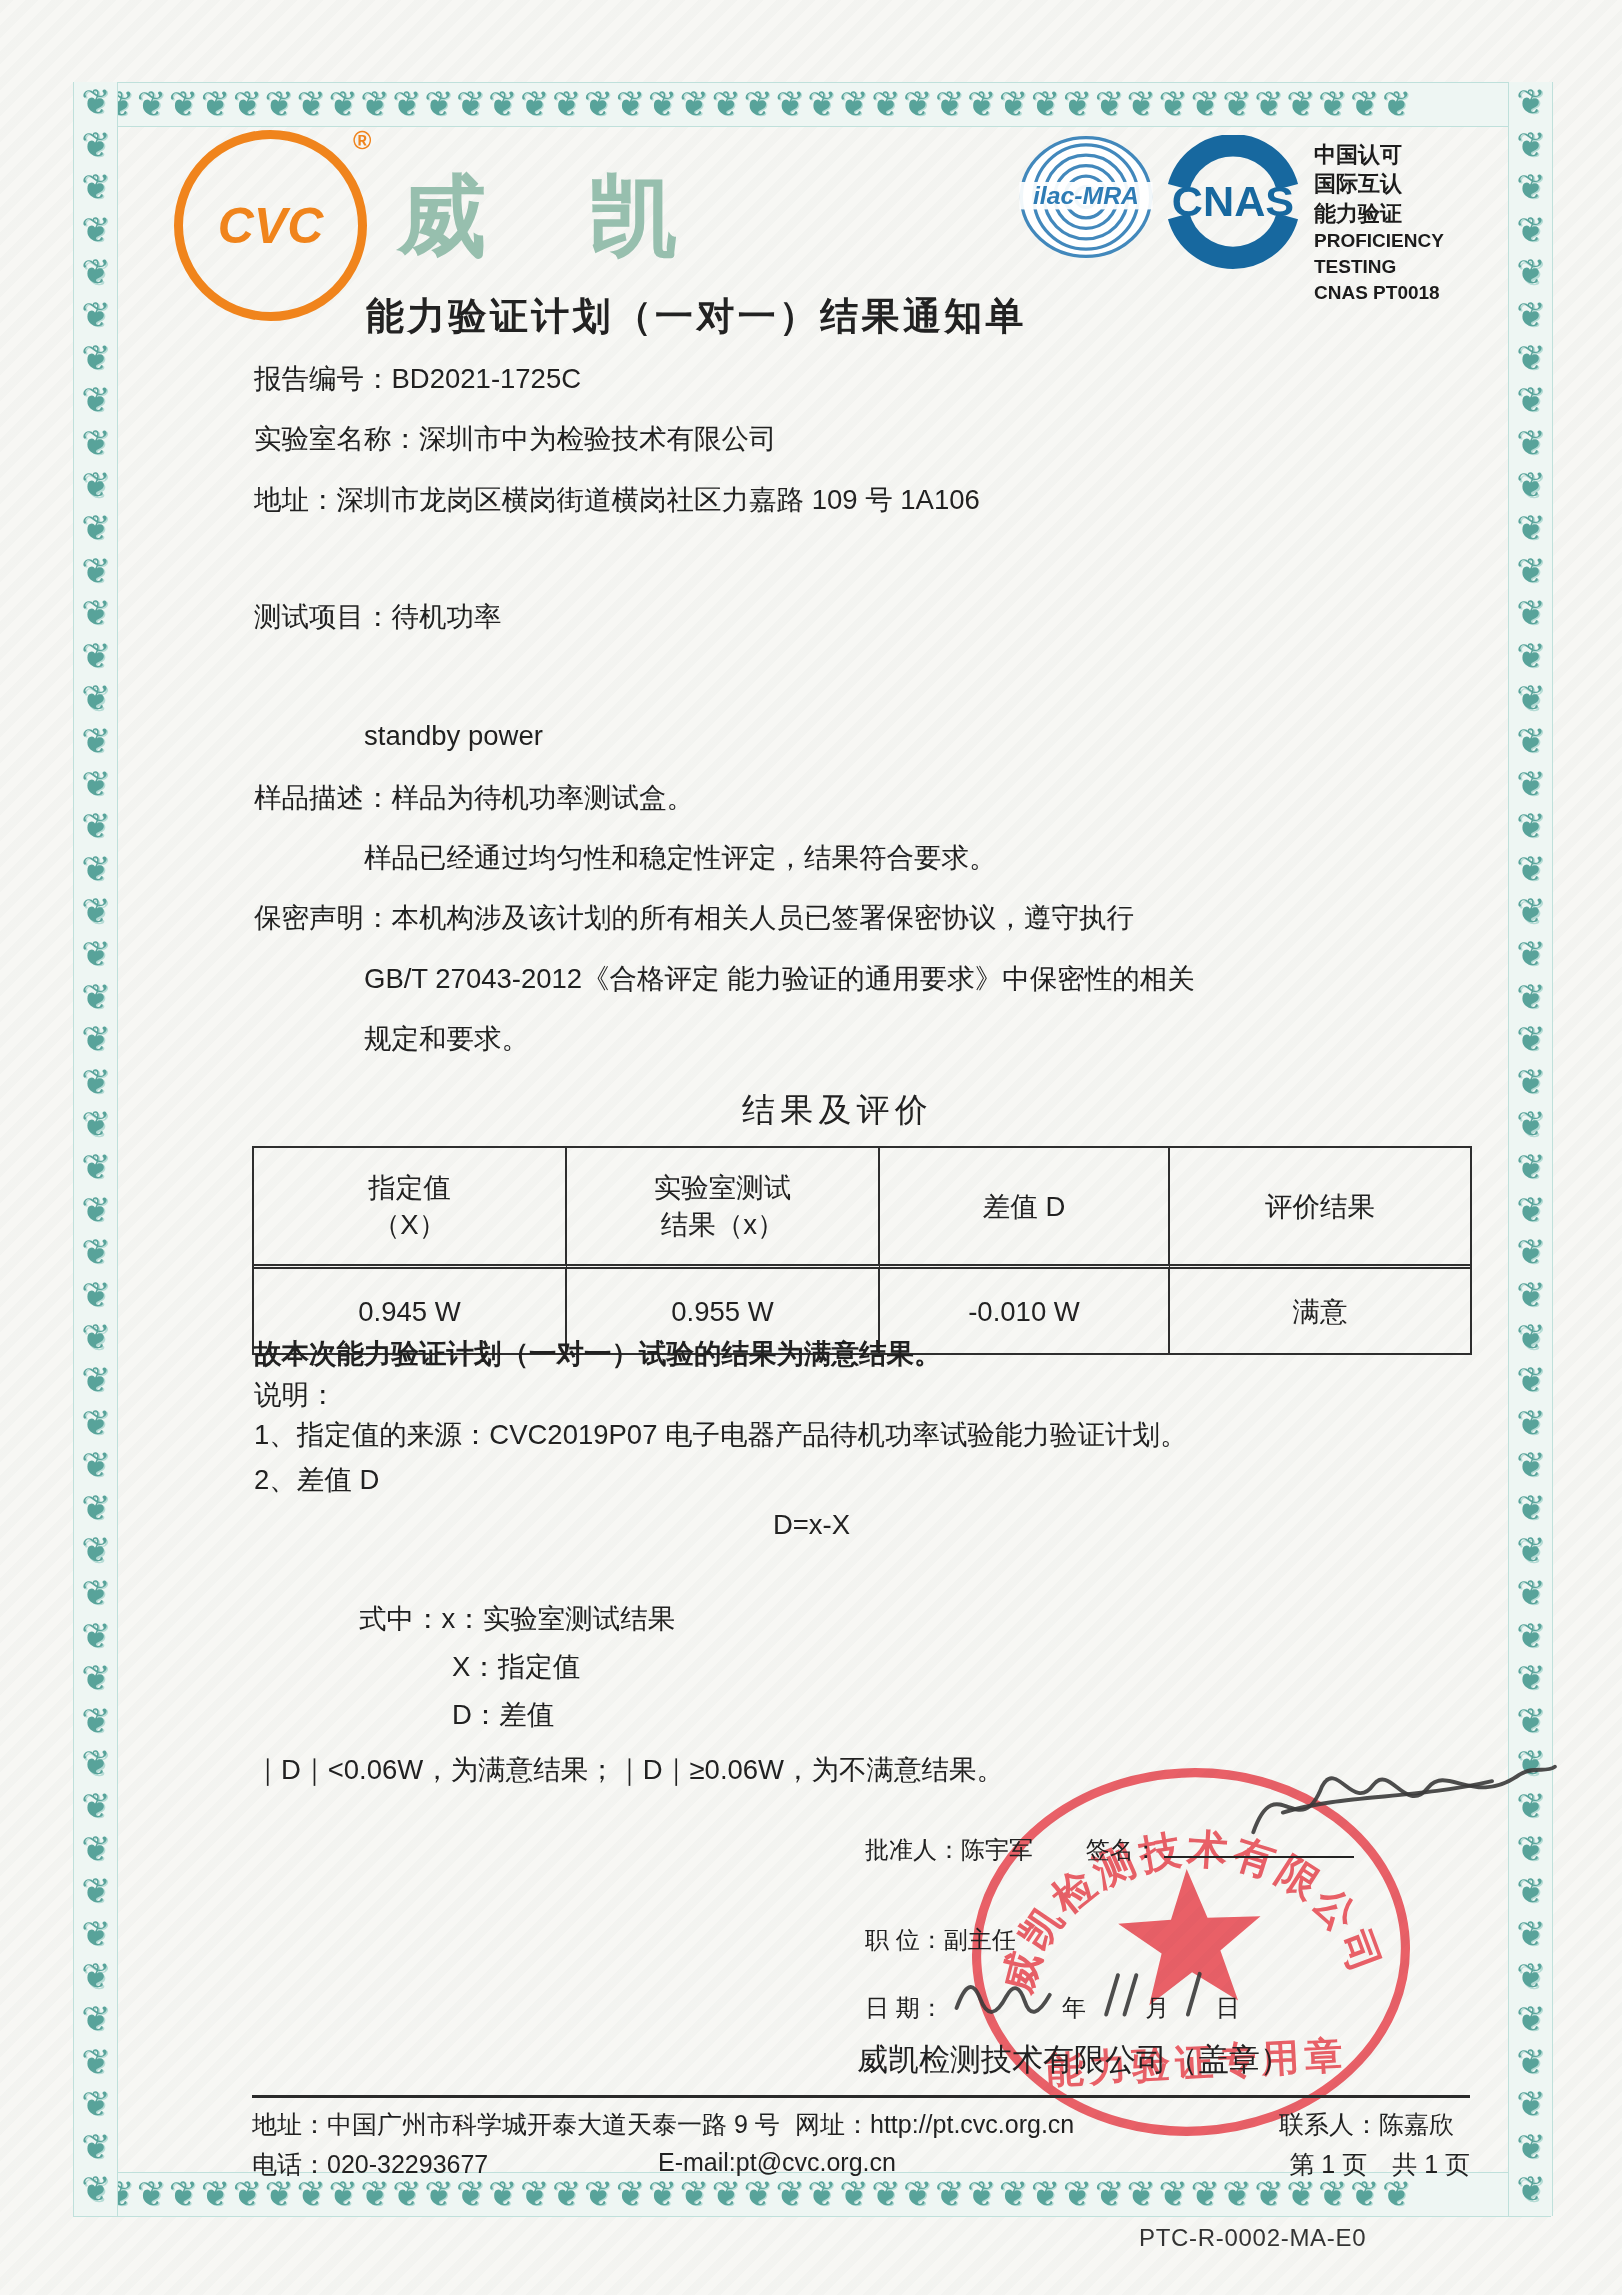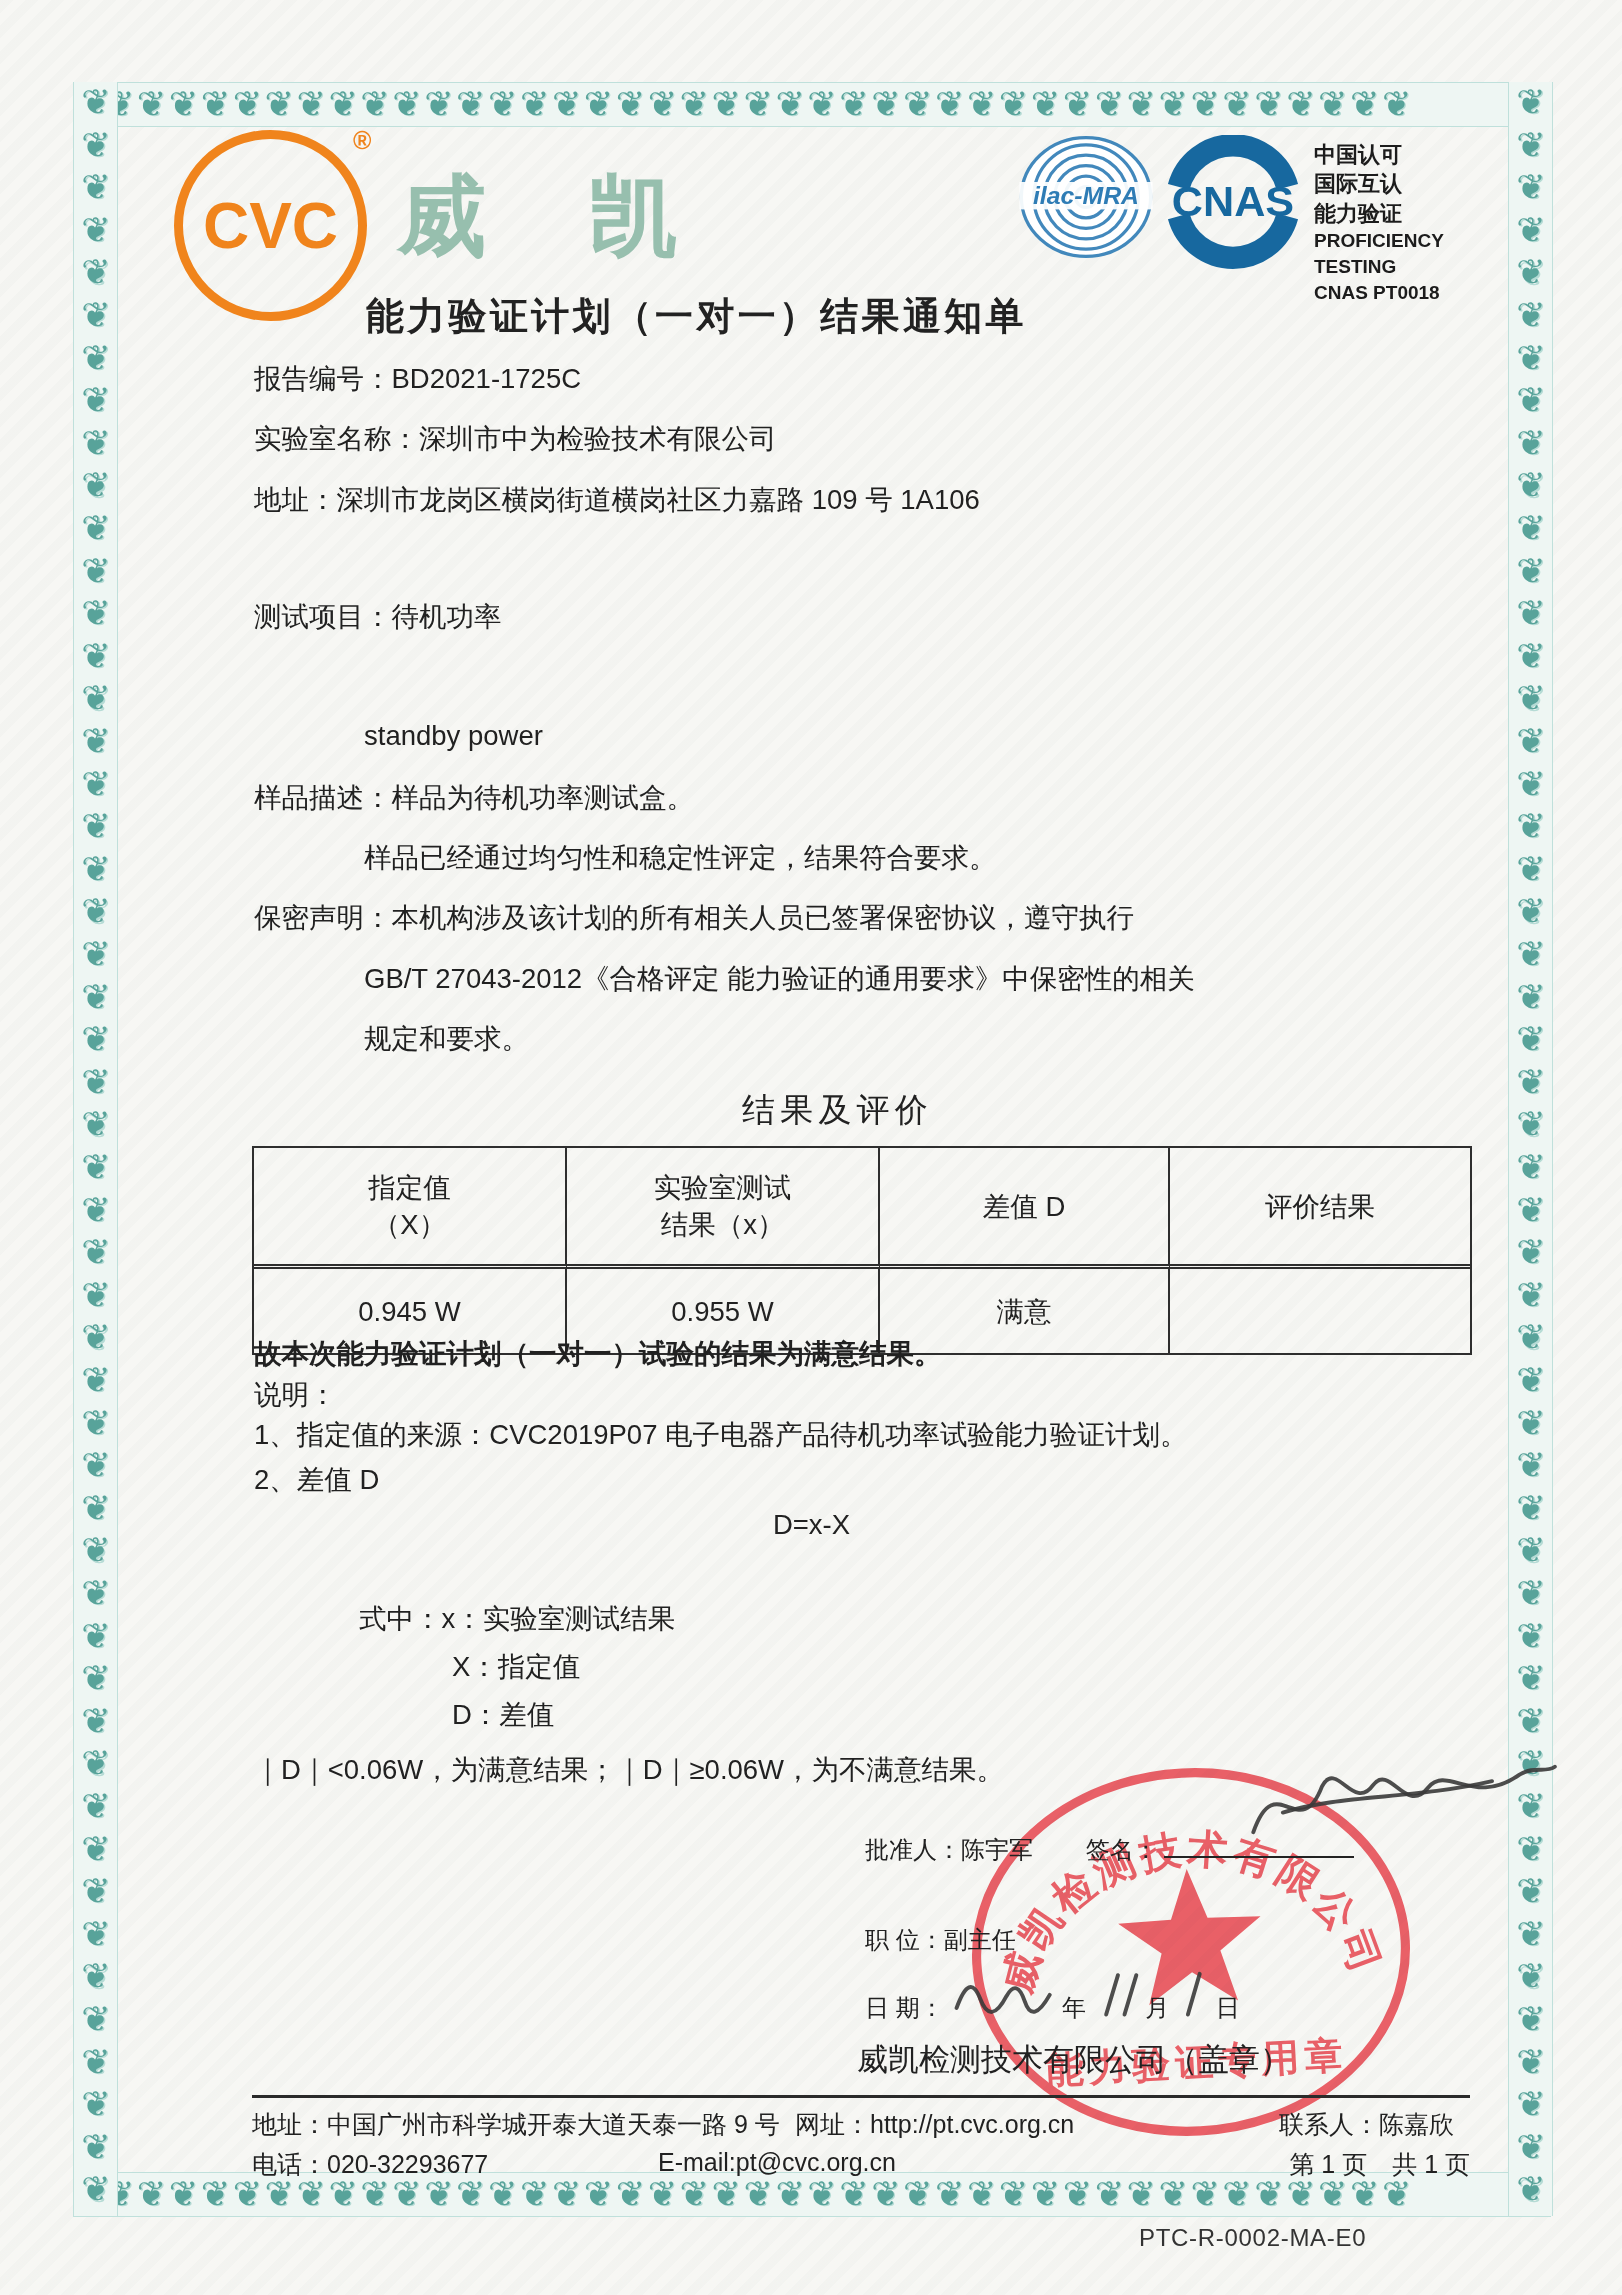--- a/index.html
+++ b/index.html
@@ -24,21 +24,21 @@
   #border-top{top:82px;}
   #border-bottom{top:2172px;}
   #border-left{left:73px;}
   #border-right{left:1508px;}
   
   .cvc-circle{
     position:absolute;left:174px;top:130px;width:175px;height:173px;
     border:9.2px solid #f0841c;border-radius:50%;
     display:flex;align-items:center;justify-content:center;
   }
-  .cvc-letters{font-size:64px;font-weight:900;color:#f0841c;letter-spacing:0px;}
+  .cvc-letters{font-size:50px;font-weight:900;color:#f0841c;letter-spacing:0px;font-style:italic;}
   .cvc-reg{position:absolute;left:353px;top:126px;font-size:25px;font-weight:700;color:#f0841c;}
   .brand{position:absolute;left:397px;top:157px;font-size:89px;font-weight:700;
     color:#97bfae;letter-spacing:39px;white-space:nowrap;}
   .accr-text{position:absolute;left:1314px;top:140px;width:216px;}
   .accr-text .cn{font-size:22px;font-weight:700;line-height:29.4px;color:#1c1c1c;}
   .accr-text .en{font-size:19px;font-weight:700;line-height:26px;color:#1c1c1c;letter-spacing:0;}
   
   .title{position:absolute;left:366px;top:291px;font-size:38px;font-weight:700;letter-spacing:3.3px;white-space:nowrap;}
   .bodyline{position:absolute;left:254px;font-size:27.5px;white-space:nowrap;color:#212121;}
   .center-line{position:absolute;left:0;width:1623px;text-align:center;font-size:27.5px;}
@@ -134,20 +134,21 @@
 
   <div class="rtable">
     <div class="cell head">指定值
 （X）</div>
     <div class="cell head">实验室测试
 结果（x）</div>
     <div class="cell head">差值 D</div>
     <div class="cell head">评价结果</div>
     <div class="cell data">0.945 W</div>
     <div class="cell data">0.955 W</div>
+    <div class="cell data">-0.010 W</div>
     <div class="cell data">满意</div>
   </div>
 
   <div class="bodyline bold" style="top:1336px;">故本次能力验证计划（一对一）试验的结果为满意结果。</div>
   <div class="bodyline" style="top:1377px;">说明：</div>
   <div class="bodyline" style="top:1417px;">1、指定值的来源：CVC2019P07 电子电器产品待机功率试验能力验证计划。</div>
   <div class="bodyline" style="top:1462px;">2、差值 D</div>
   <div class="center-line" style="top:1509px;">D=x-X</div>
   <div class="bodyline" style="top:1601px;left:359px;">式中：x：实验室测试结果</div>
   <div class="bodyline" style="top:1649px;left:452px;">X：指定值</div>

